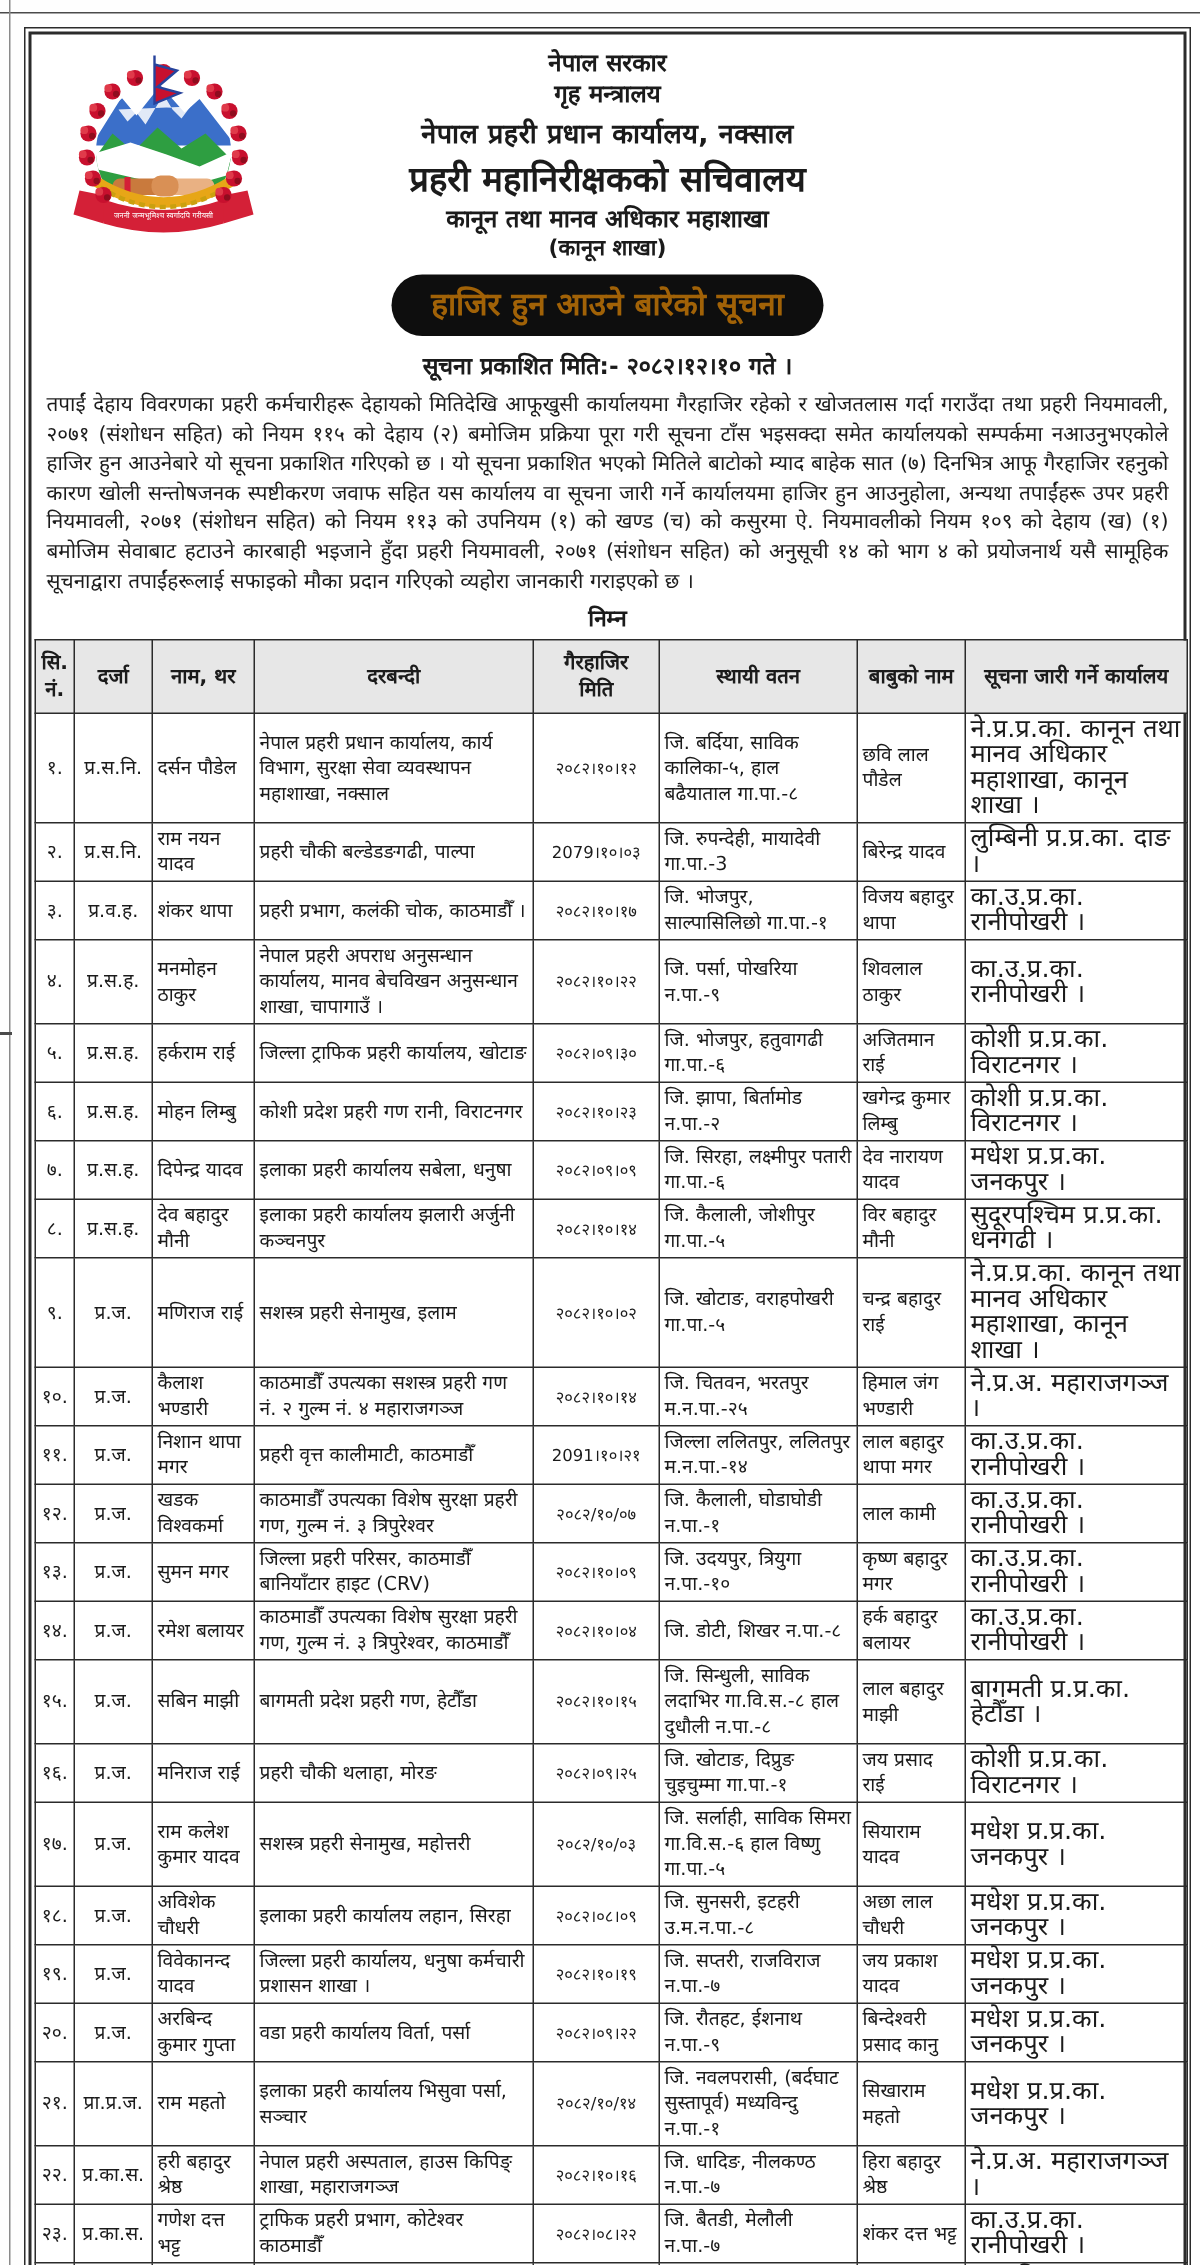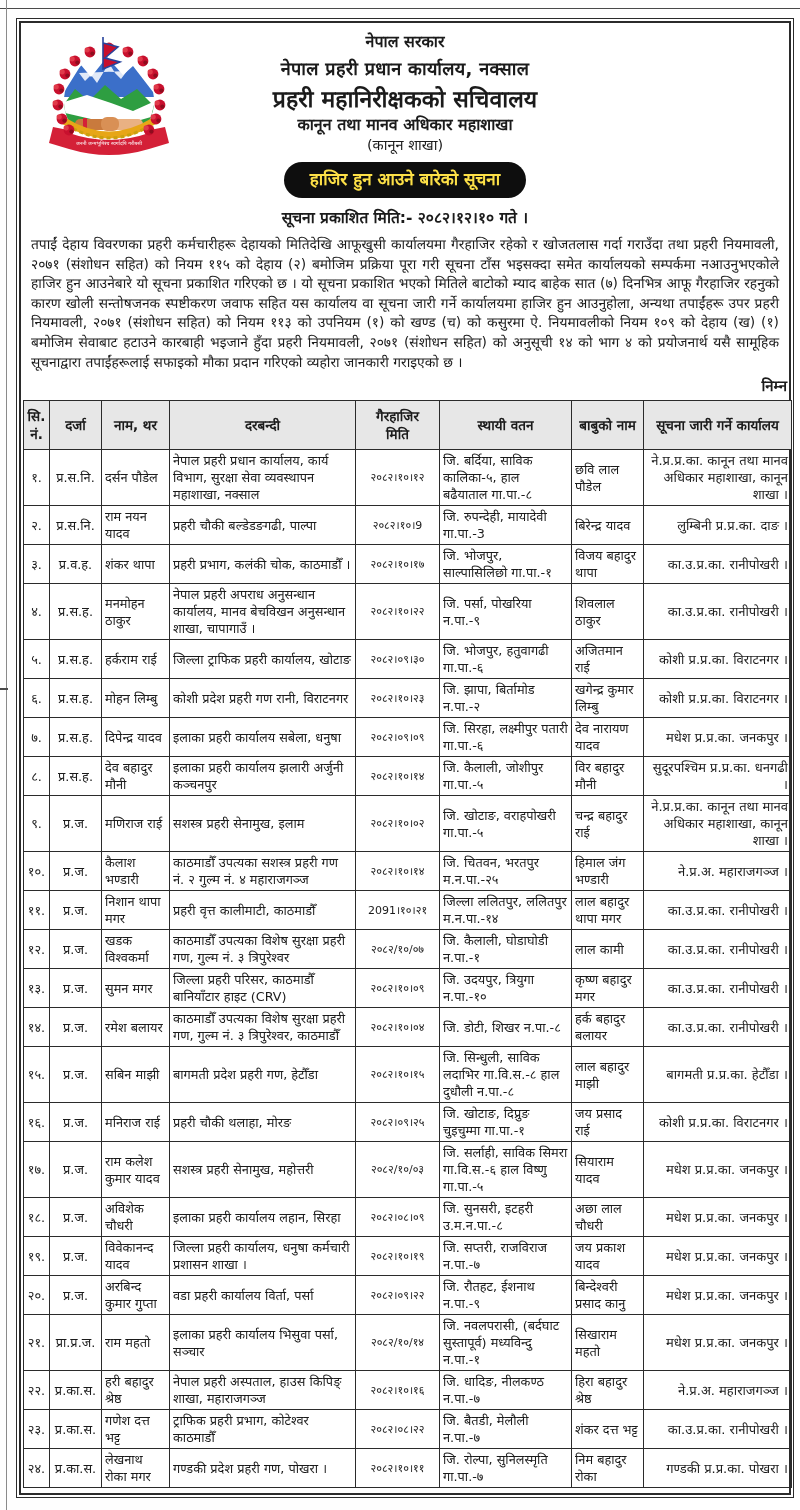--- a/index.html
+++ b/index.html
@@ -8,34 +8,34 @@
   .rule-top{position:absolute;left:0;top:8px;width:800px;height:1px;background:#4a4a4a;}
   .rule-left{position:absolute;left:6px;top:0;width:1px;height:1510px;background:#8a8a8a;}
   .rule-tick{position:absolute;left:0;top:688px;width:8px;height:2px;background:#4a4a4a;}
   .frame{position:absolute;left:16px;top:18px;width:772px;border:1px solid #2b2b2b;padding:2px;background:#fff;}
   .frame-inner{border:2px solid #2b2b2b;padding:8px 2px 5px;}
   .masthead{position:relative;text-align:center;}
   .emblem{position:absolute;left:16px;top:4px;width:140px;height:128px;}
   .m-small{font-size:16px;font-weight:bold;line-height:21px;}
   .m-office{font-size:18px;font-weight:bold;line-height:33px;letter-spacing:.3px;}
   .m-secr{font-size:23px;font-weight:bold;line-height:29px;}
-  .m-sec{font-size:14.5px;font-weight:normal;line-height:20px;}
-  .badge{display:inline-block;background:#0e0e0e;color:#fde047;font-size:17px;font-weight:bold;
+  .m-sec{font-size:14.5px;font-weight:bold;line-height:20px;}
+  .badge{display:inline-block;background:#0e0e0e;color:#a16207;font-size:21px;font-weight:bold;
          padding:5px 26px 8px;border-radius:22px;margin-top:7px;text-align:right;}
   .pubdate{font-size:15.5px;font-weight:bold;margin-top:8px;}
   .para{font-size:13.8px;line-height:19.6px;text-align:justify;margin:7px 8px 0;}
-  .nimna{text-align:right;font-weight:bold;font-size:15px;margin:3px 0 5px;}
+  .nimna{text-align:center;font-weight:bold;font-size:15px;margin:3px 0 5px;}
   table{border-collapse:collapse;margin:0 auto;width:768px;table-layout:fixed;}
   th,td{border:1px solid #2b2b2b;vertical-align:middle;padding:2px 3px;font-size:12.8px;line-height:17px;
         word-wrap:break-word;}
   thead th{background:#e7e7e7;font-weight:bold;font-size:13.5px;text-align:center;
            white-space:pre-line;padding:6px 2px;line-height:18px;}
   td.c0,td.c1,td.c4{text-align:center;}
   td.c4{white-space:nowrap;font-size:11px;}
-  td.c7{font-size:13px;text-align:right;}
+  td.c7{font-size:17px;}
 </style>
 </head>
 <body>
 
 <div class="page">
   <div class="rule-top"></div>
   <div class="rule-left"></div>
   <div class="rule-tick"></div>
 
   <div class="frame">
@@ -83,20 +83,21 @@
             <use href="#fl" x="121" y="70"></use>
               <use href="#fl" x="19" y="70"></use>
             <use href="#fl" x="117" y="84"></use>
               <use href="#fl" x="23" y="84"></use>
             <use href="#fl" x="110" y="95"></use>
               <use href="#fl" x="30" y="95"></use>
             <path d="M64,2 L64,34 L81,27 L66,23 L79,12 L64,8 Z" fill="#c8102e" stroke="#27439c" stroke-width="1.6"></path>
           </svg>
         </div>
         <div class="m-small">नेपाल सरकार</div>
+        <div class="m-small">गृह मन्त्रालय</div>
         <div class="m-office">नेपाल प्रहरी प्रधान कार्यालय, नक्साल</div>
         <div class="m-secr">प्रहरी महानिरीक्षकको सचिवालय</div>
         <div class="m-small">कानून तथा मानव अधिकार महाशाखा</div>
         <div class="m-sec">(कानून शाखा)</div>
         <div>
           <span class="badge">हाजिर हुन आउने बारेको सूचना</span>
         </div>
         <div class="pubdate">सूचना प्रकाशित मिति:- २०८२।१२।१० गते ।</div>
       </div>
 
@@ -137,21 +138,21 @@
               <td class="c4">२०८२।१०।१२</td>
               <td class="c5">जि. बर्दिया, साविक कालिका-५, हाल बढैयाताल गा.पा.-८</td>
               <td class="c6">छवि लाल पौडेल</td>
               <td class="c7">ने.प्र.प्र.का. कानून तथा मानव अधिकार महाशाखा, कानून शाखा ।</td>
             </tr>
             <tr>
               <td class="c0">२.</td>
               <td class="c1">प्र.स.नि.</td>
               <td class="c2">राम नयन यादव</td>
               <td class="c3">प्रहरी चौकी बल्डेडङगढी, पाल्पा</td>
-              <td class="c4">२०८२।१०।9</td>
+              <td class="c4">2079।१०।०३</td>
               <td class="c5">जि. रुपन्देही, मायादेवी गा.पा.-3</td>
               <td class="c6">बिरेन्द्र यादव</td>
               <td class="c7">लुम्बिनी प्र.प्र.का. दाङ ।</td>
             </tr>
             <tr>
               <td class="c0">३.</td>
               <td class="c1">प्र.व.ह.</td>
               <td class="c2">शंकर थापा</td>
               <td class="c3">प्रहरी प्रभाग, कलंकी चोक, काठमाडौँ ।</td>
               <td class="c4">२०८२।१०।१७</td>

